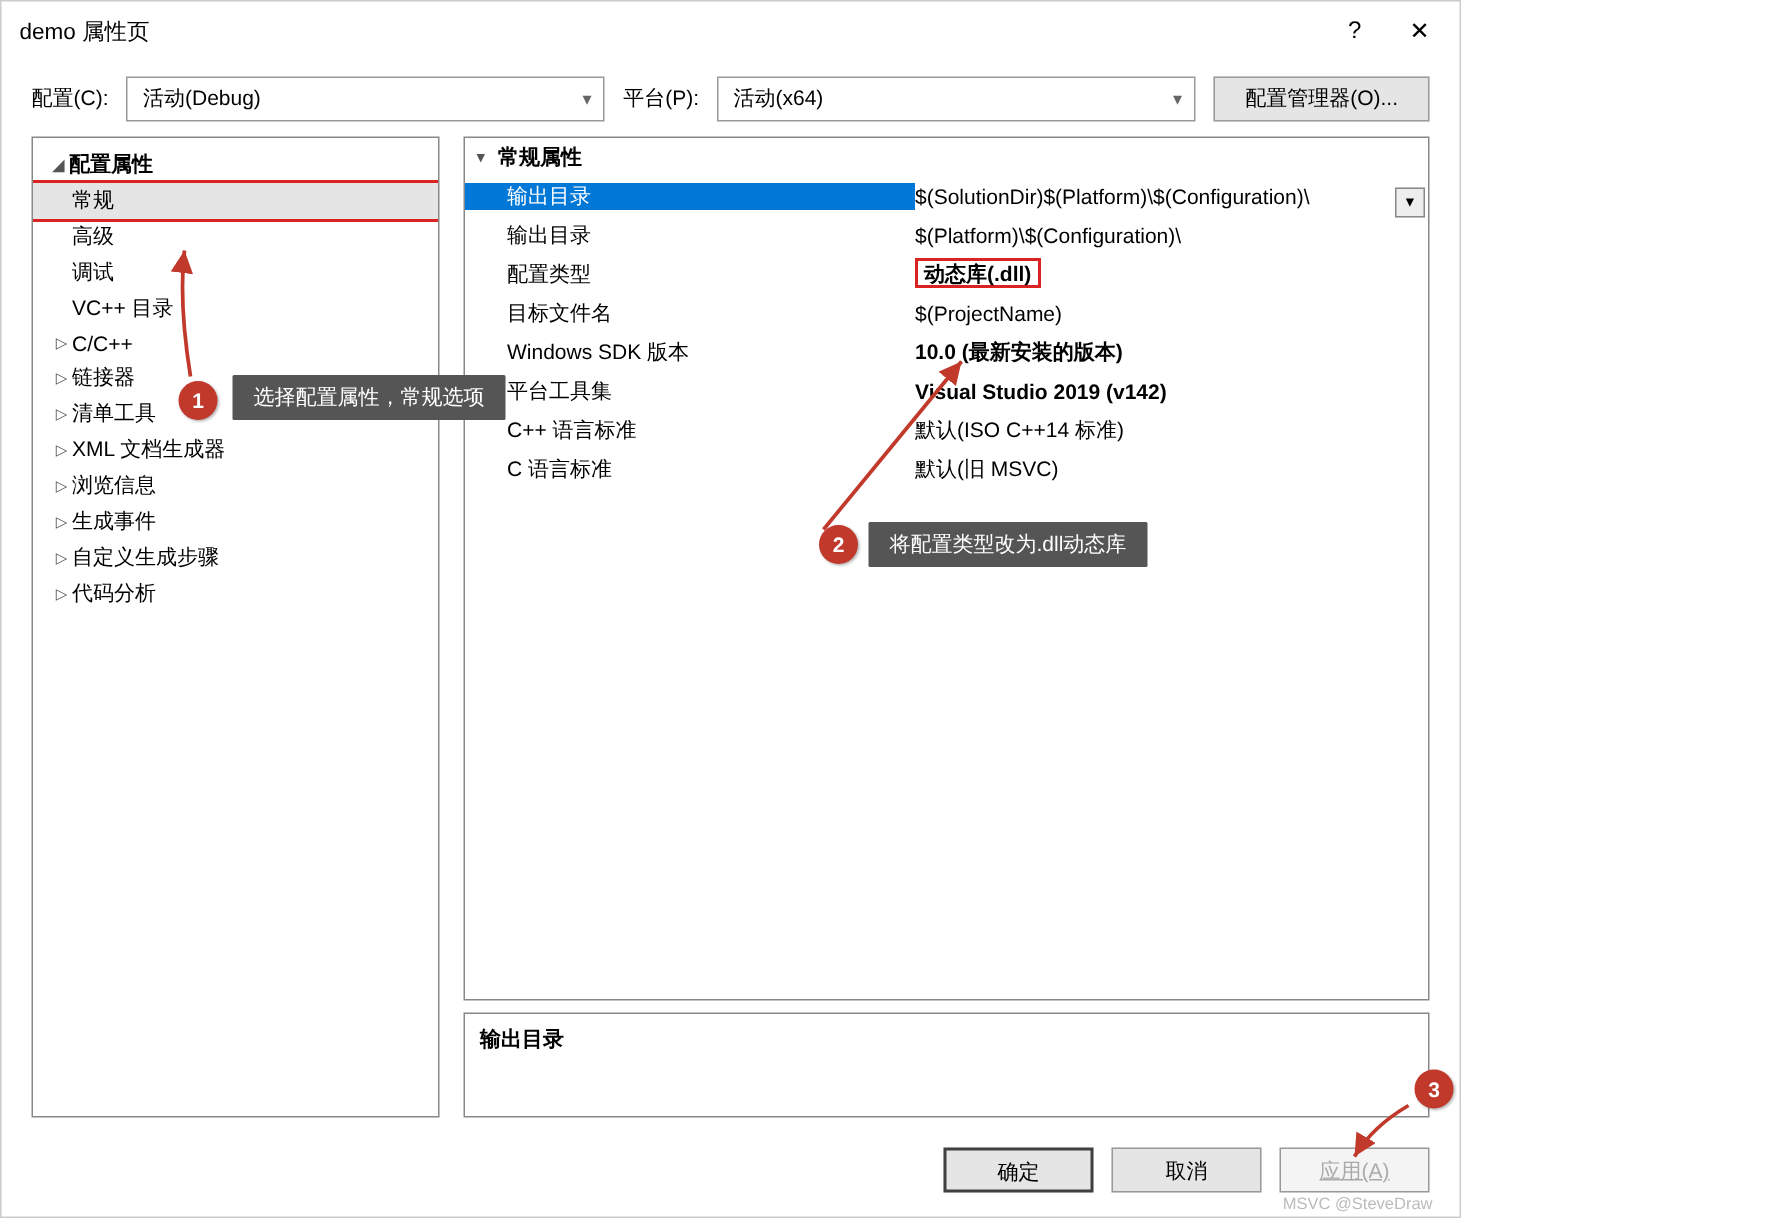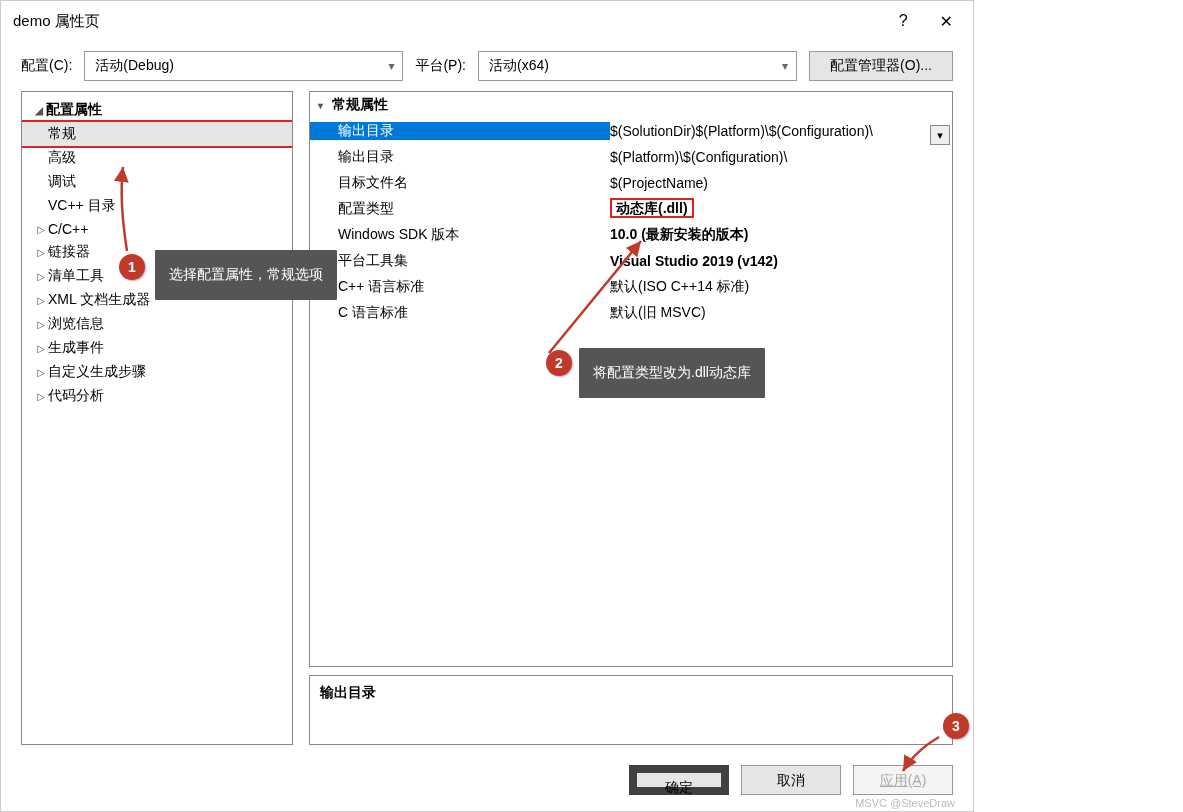--- a/index.html
+++ b/index.html
@@ -34,23 +34,23 @@
 .grid-row.sel .grid-name { background: #0078d7; color: #fff; }
 .grid-row.sel .grid-val { }
 .grid-row.bold .grid-val { font-weight: bold; }
 .grid-row.red-box .grid-val { }
 .grid-row.red-box .grid-val span { border: 2px solid #d22; padding: 0 4px; }
 .dd-btn { position: absolute; right: 2px; top: 2px; width: 20px; height: 20px; border: 1px solid #888; background: #eee; text-align: center; font-size: 11px; line-height: 18px; }
 .desc-box { border: 1px solid #888; padding: 8px 10px; height: 70px; }
 .desc-title { font-weight: bold; margin-bottom: 4px; }
 .footer { display: flex; justify-content: flex-end; gap: 12px; padding: 10px 20px 16px 20px; }
 .btn-footer { width: 100px; height: 30px; border: 1px solid #999; background: #e5e5e5; text-align: center; line-height: 28px; cursor: default; }
-.btn-footer.primary { border: 8px solid #404040; }
+.btn-footer.primary { border: 2px solid #404040; }
 .btn-footer.disabled { color: #aaa; background: #f4f4f4; text-decoration: underline; }
-.callout { position: absolute; background: #555; color: #fff; padding: 16px 14px; font-size: 14px; border-radius: 1px; }
+.callout { position: absolute; background: #555; color: #fff; padding: 6px 14px; font-size: 14px; border-radius: 1px; }
 .badge { position: absolute; width: 26px; height: 26px; border-radius: 50%; background: #c0392b; color: #fff; display: flex; align-items: center; justify-content: center; font-weight: bold; font-size: 14px; box-shadow: 1px 1px 2px rgba(0,0,0,0.3); }
 .arrow { position: absolute; pointer-events: none; }
 .watermark { position: absolute; right: 18px; bottom: 2px; font-size: 11px; color: #bbb; }
 </style>
 </head>
 <body>
 
 <div class="window">
   <div class="titlebar">
     <span class="title">demo 属性页</span>
@@ -142,27 +142,27 @@
         </div>
         <div id="grid-rows">
             <div class="grid-row sel">
               <div class="grid-name">输出目录</div>
               <div class="grid-val"><span>$(SolutionDir)$(Platform)\$(Configuration)\</span><div class="dd-btn">▾</div></div>
             </div>
             <div class="grid-row">
               <div class="grid-name">输出目录</div>
               <div class="grid-val"><span>$(Platform)\$(Configuration)\</span></div>
             </div>
-            <div class="grid-row">
-              <div class="grid-name">目标文件名</div>
-              <div class="grid-val"><span>$(ProjectName)</span></div>
-            </div>
             <div class="grid-row bold red-box">
               <div class="grid-name">配置类型</div>
               <div class="grid-val"><span>动态库(.dll)</span></div>
+            </div>
+            <div class="grid-row">
+              <div class="grid-name">目标文件名</div>
+              <div class="grid-val"><span>$(ProjectName)</span></div>
             </div>
             <div class="grid-row bold">
               <div class="grid-name">Windows SDK 版本</div>
               <div class="grid-val"><span>10.0 (最新安装的版本)</span></div>
             </div>
             <div class="grid-row bold">
               <div class="grid-name">平台工具集</div>
               <div class="grid-val"><span>Visual Studio 2019 (v142)</span></div>
             </div>
             <div class="grid-row">

